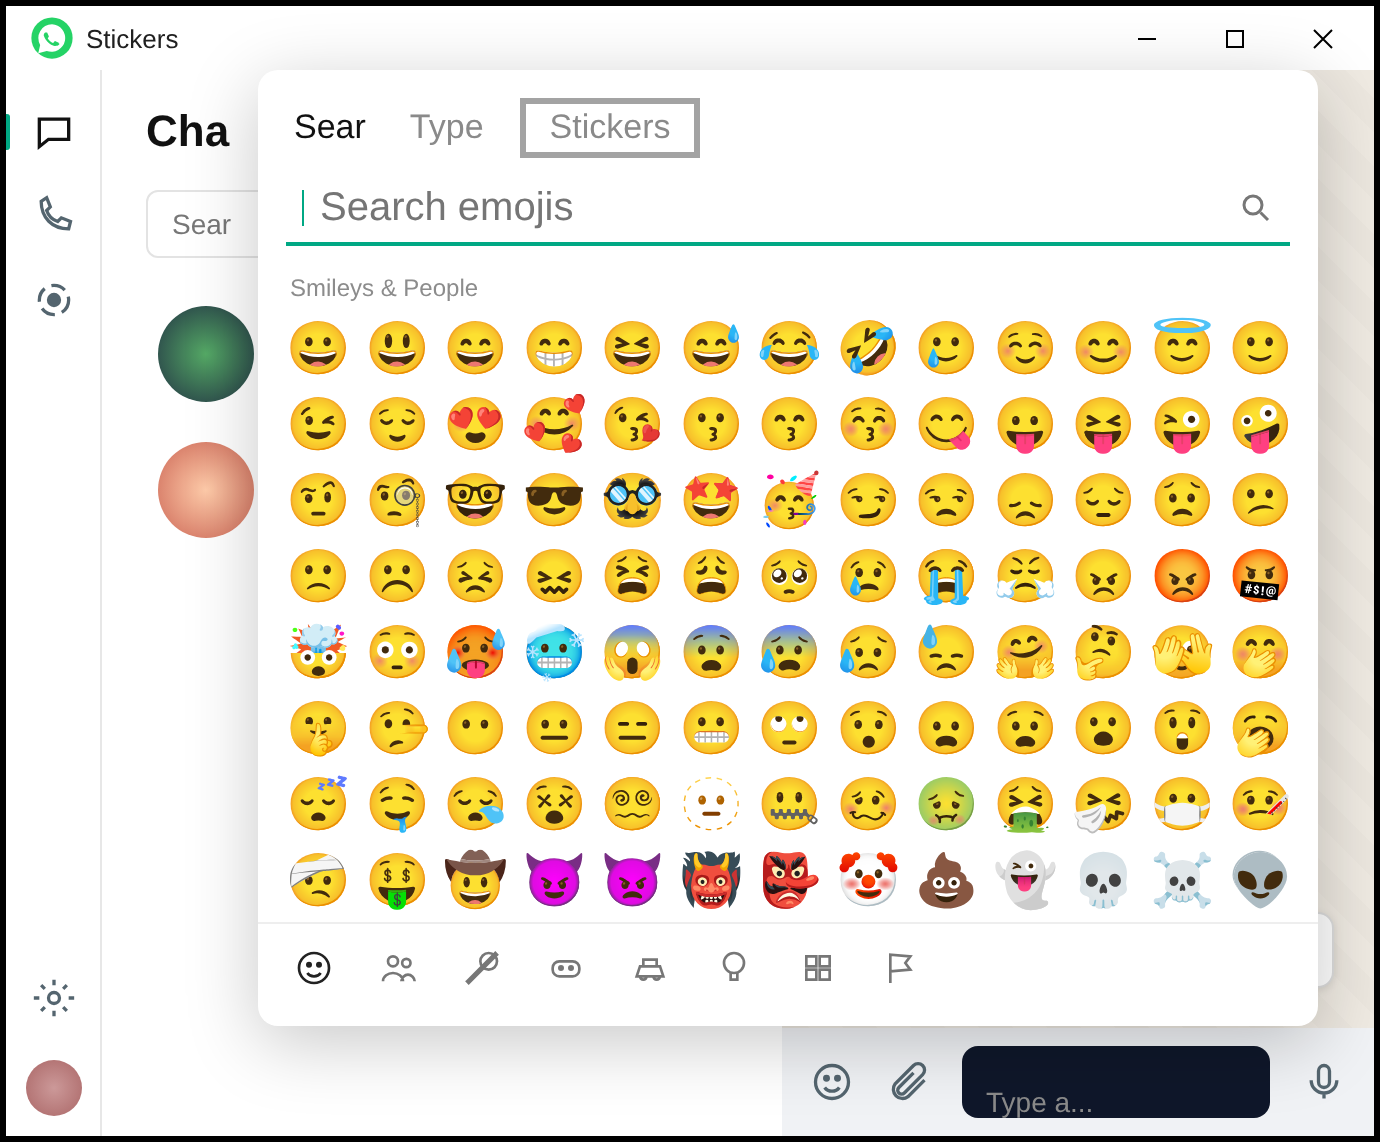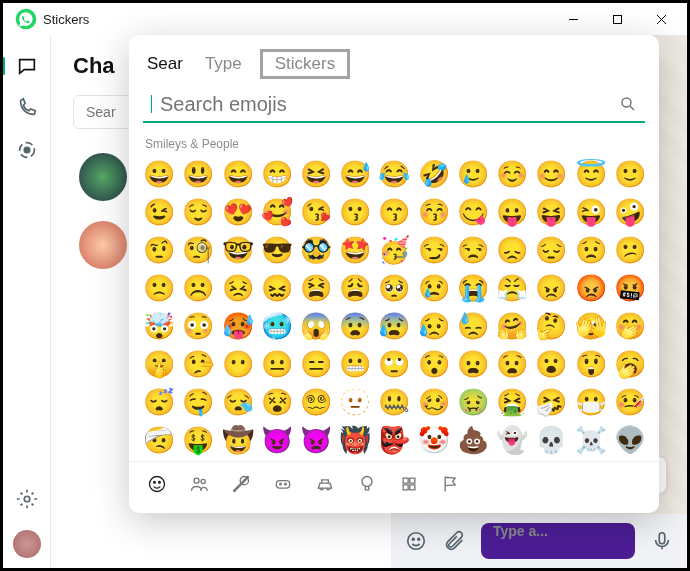--- a/index.html
+++ b/index.html
@@ -20,21 +20,21 @@
   .chats-h { font-size: 22px; font-weight: 700; color: #111; }
   .search-under { margin-top: 16px; height: 34px; border: 1px solid #e3e3e3; border-radius: 6px; padding: 0 12px; display: flex; align-items: center; color: #777; font-size: 14px; }
   .conv { display:flex; align-items:center; gap:12px; padding:10px 6px; }
   .conv .ava { width:48px; height:48px; border-radius:50%; }
   .ava1 { background: radial-gradient(#5a6,#234); }
   .ava2 { background: radial-gradient(#fca,#c65); }
   .convs { margin-top: 14px; }
   .rightpane { flex:1; background: repeating-linear-gradient(45deg,#efeae2 0 12px,#ece7df 12px 24px); position:relative; }
   .composer { position:absolute; bottom:0; left:0; right:0; height:54px; background:#f0f2f5; display:flex; align-items:center; padding:0 14px; gap:16px; }
   .composer .ic { width:22px; height:22px; color:#54656f; }
-  .composer .input { flex:1; height:36px; background:#4c1d95; border-radius:8px; display:flex; align-items:flex-start; padding:0 12px; color:#8a8a8a; font-size:14px;font-weight:bold; }
+  .composer .input { flex:1; height:36px; background:#0f172a; border-radius:8px; display:flex; align-items:flex-end; padding:0 12px; color:#8a8a8a; font-size:14px; }
   
   .panel { position:absolute; left:126px; top:32px; width:530px; height:478px; background:#fff; border-radius:10px; box-shadow:0 8px 36px rgba(0,0,0,.22); display:flex; flex-direction:column; overflow:hidden; }
   .tabs { display:flex; align-items:center; gap:22px; padding:14px 18px 8px 18px; font-size:17px; }
   .tabs span { color:#8a8a8a; cursor:pointer; }
   .tabs span.active { color:#111; font-weight:500; }
   .tabs .stickers-box { border:3px solid #a3a3a3; padding:2px 12px; margin-left:-4px;text-align:center; }
   .searchwrap { padding: 0 14px 6px 14px; }
   .searchbar { height:36px; border-bottom:2px solid #00a884; display:flex; align-items:center; padding:0 8px; gap:8px; }
   .searchbar input { border:none; outline:none; font-size:20px; flex:1; color:#444; }
   .searchbar .caret { width:1px; height:18px; background:#00a884; }

